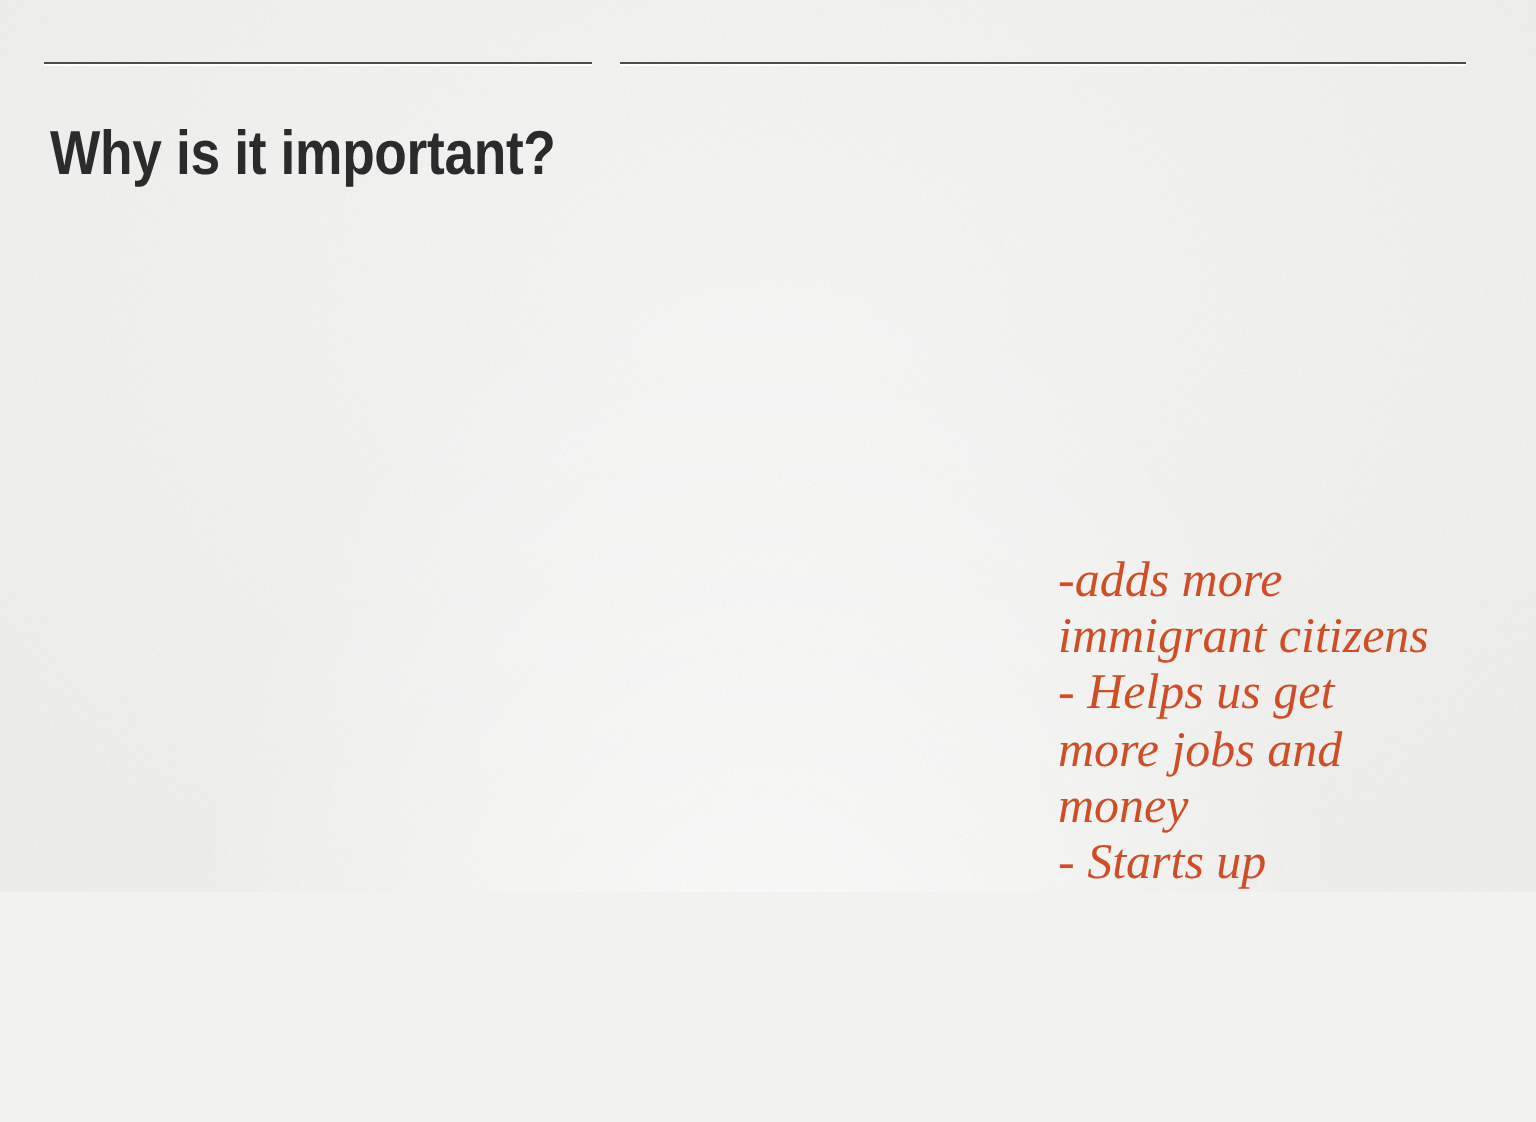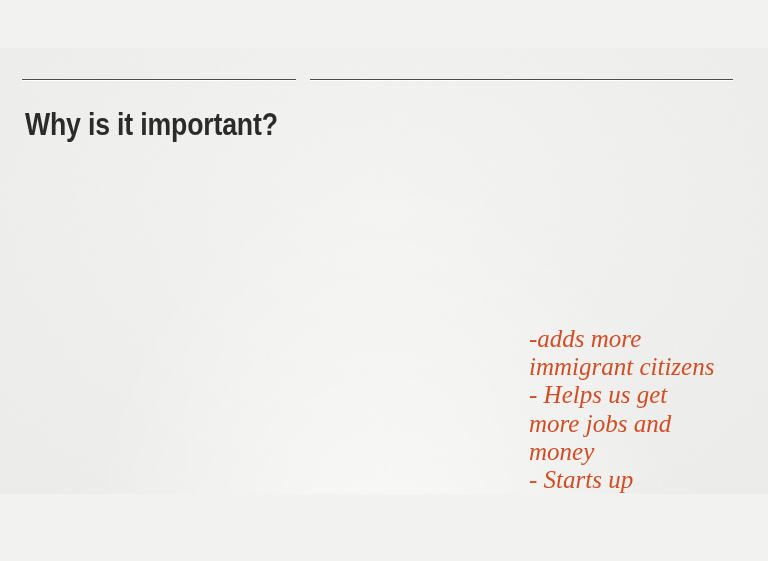--- a/index.html
+++ b/index.html
@@ -17,21 +17,20 @@
 
   #slide {
     position: relative;
     width: 768px;
     height: 446px;
     background-color: #f2f2f0;
     background-image:
       radial-gradient(ellipse at 50% 120%, rgba(255,255,255,0.85) 0%, rgba(255,255,255,0) 55%),
       radial-gradient(ellipse at 50% 35%, rgba(246,246,245,0.9) 0%, rgba(238,238,236,0.6) 70%, rgba(234,234,232,0.55) 100%);
     overflow: hidden;
-    margin-top: 48px;
   }
 
   
   #grain {
     position: absolute;
     left: 0;
     top: 0;
     width: 768px;
     height: 561px;
     opacity: 0.5;

